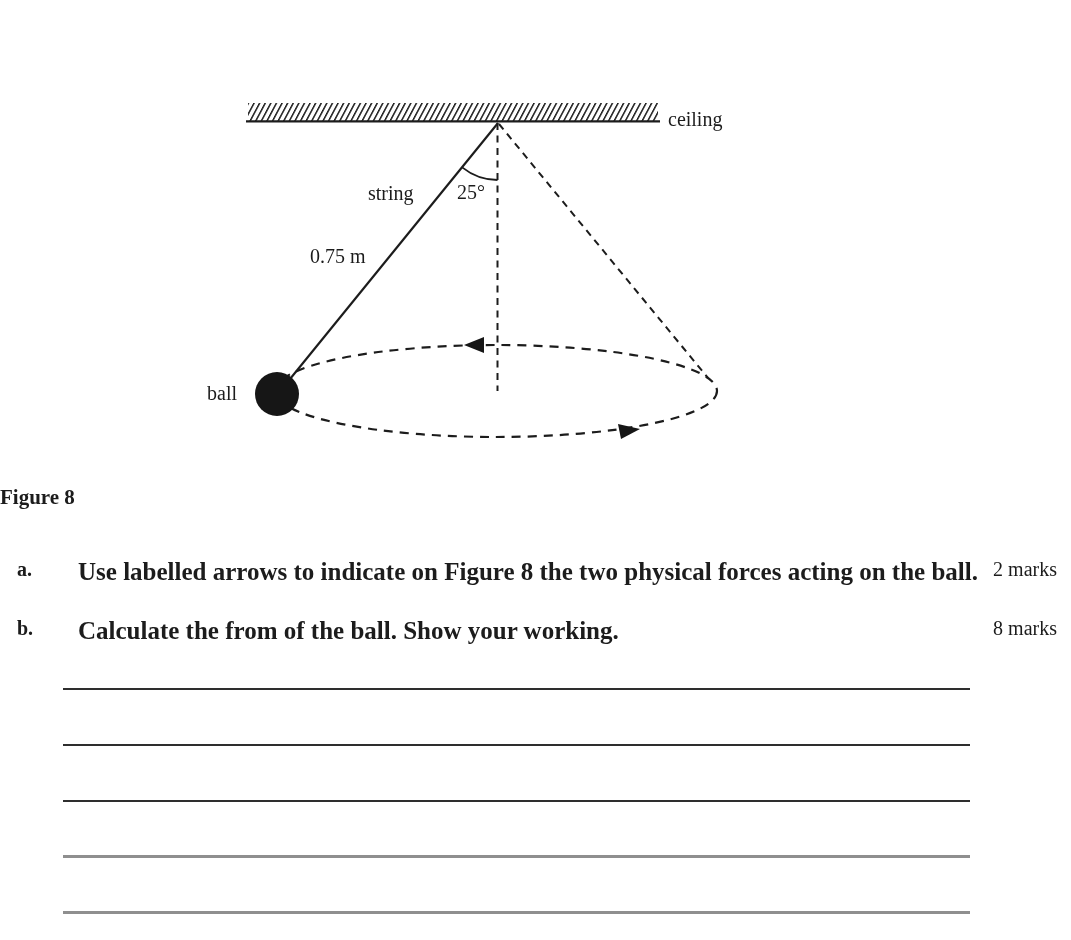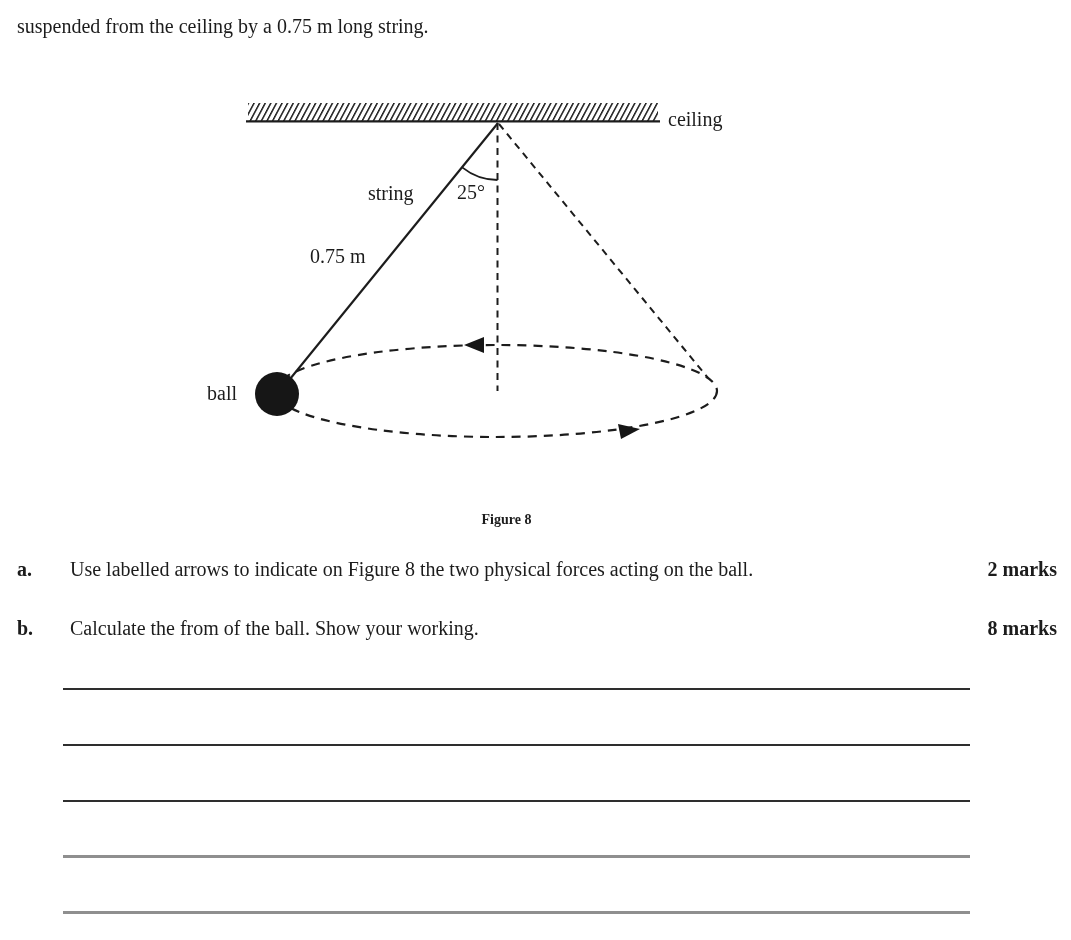--- a/index.html
+++ b/index.html
@@ -32,60 +32,58 @@
   .figure-svg .dashed { stroke: #1c1c1c; stroke-width: 2; stroke-dasharray: 7 5.5; fill: none; }
   .figure-svg .path-dashed { stroke: #1c1c1c; stroke-width: 2.2; stroke-dasharray: 9 7; fill: none; }
   .figure-svg .thin { stroke: #1c1c1c; stroke-width: 1.8; fill: none; }
   .figure-svg .lbl {
     font-family: "Liberation Serif", "DejaVu Serif", serif;
     font-size: 20px;
     fill: #1c1c1c;
   }
   .caption {
     position: absolute;
-    top: 512px;
+    top: 485px;
     left: 0;
     width: 1013px;
-    text-align: center;
-    font-size: 14px;
+    font-size: 21px;
     font-weight: bold;
   }
   .q-letter {
     position: absolute;
     left: 17px;
     font-size: 20px;
     font-weight: bold;
   }
   .q-text {
     position: absolute;
-    left: 70px;
-    font-size: 20px;
+    left: 78px;
+    font-size: 25px;
     white-space: nowrap;
+    font-weight: bold;
   }
   .q-marks {
     position: absolute;
     right: 14px;
     font-size: 20px;
     white-space: nowrap;
-    font-weight: bold;
   }
   .ans-line {
     position: absolute;
     left: 63px;
     width: 907px;
     height: 0;
   }
   .ans-dark { border-top: 2px solid #2e2e2e; }
   .ans-gray { border-top: 3px solid #8f8f8f; }
 </style>
 </head>
 <body>
 
 <div class="intro">
-  <div>suspended from the ceiling by a 0.75 m long string.</div>
 </div>
 
 <svg class="figure-svg" width="1071" height="475" viewBox="0 0 1071 475" xmlns="http://www.w3.org/2000/svg">
   <defs>
     <pattern id="hatch" patternUnits="userSpaceOnUse" width="5.6" height="18" patternTransform="skewX(-28)">
       <rect x="0" y="0" width="1.7" height="18" fill="#1c1c1c"></rect>
     </pattern>
   </defs>
 
   <rect x="248" y="103" width="410" height="18" fill="url(#hatch)"></rect>

